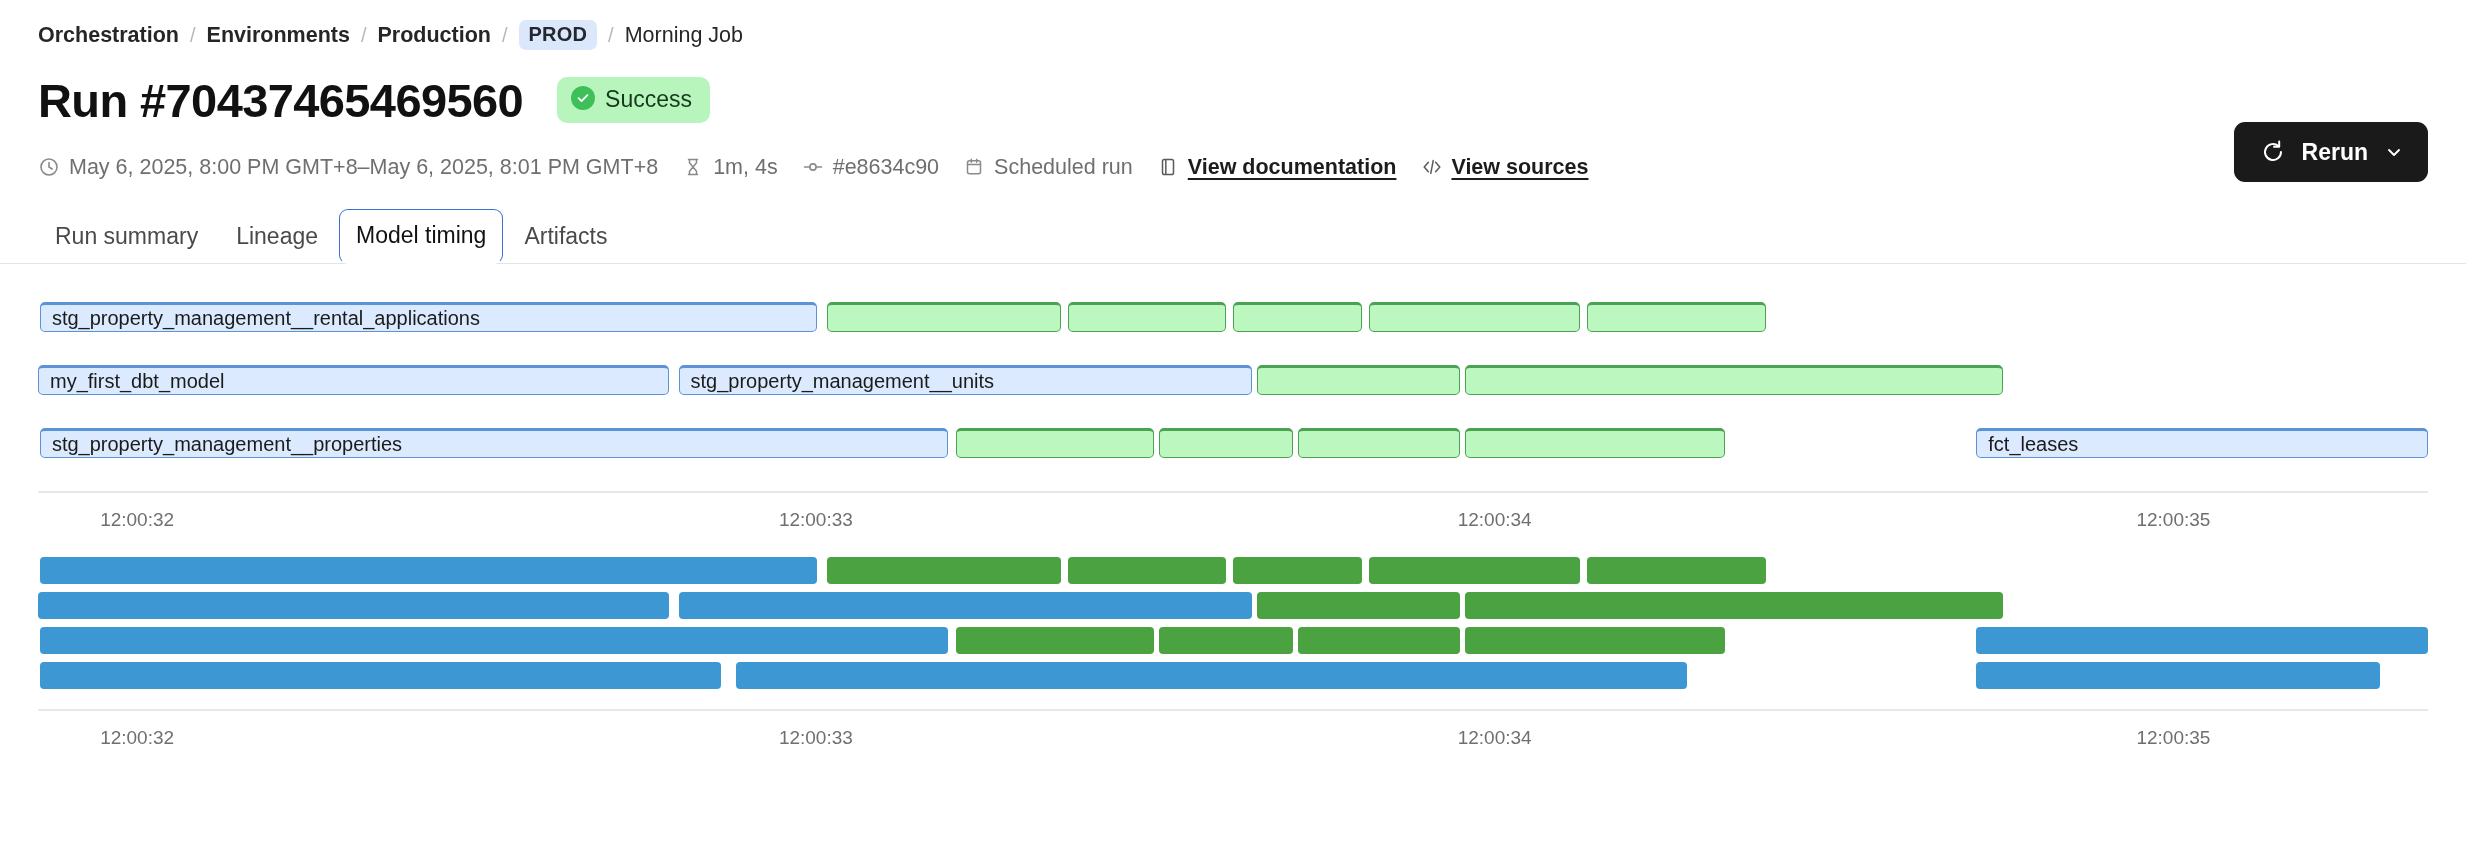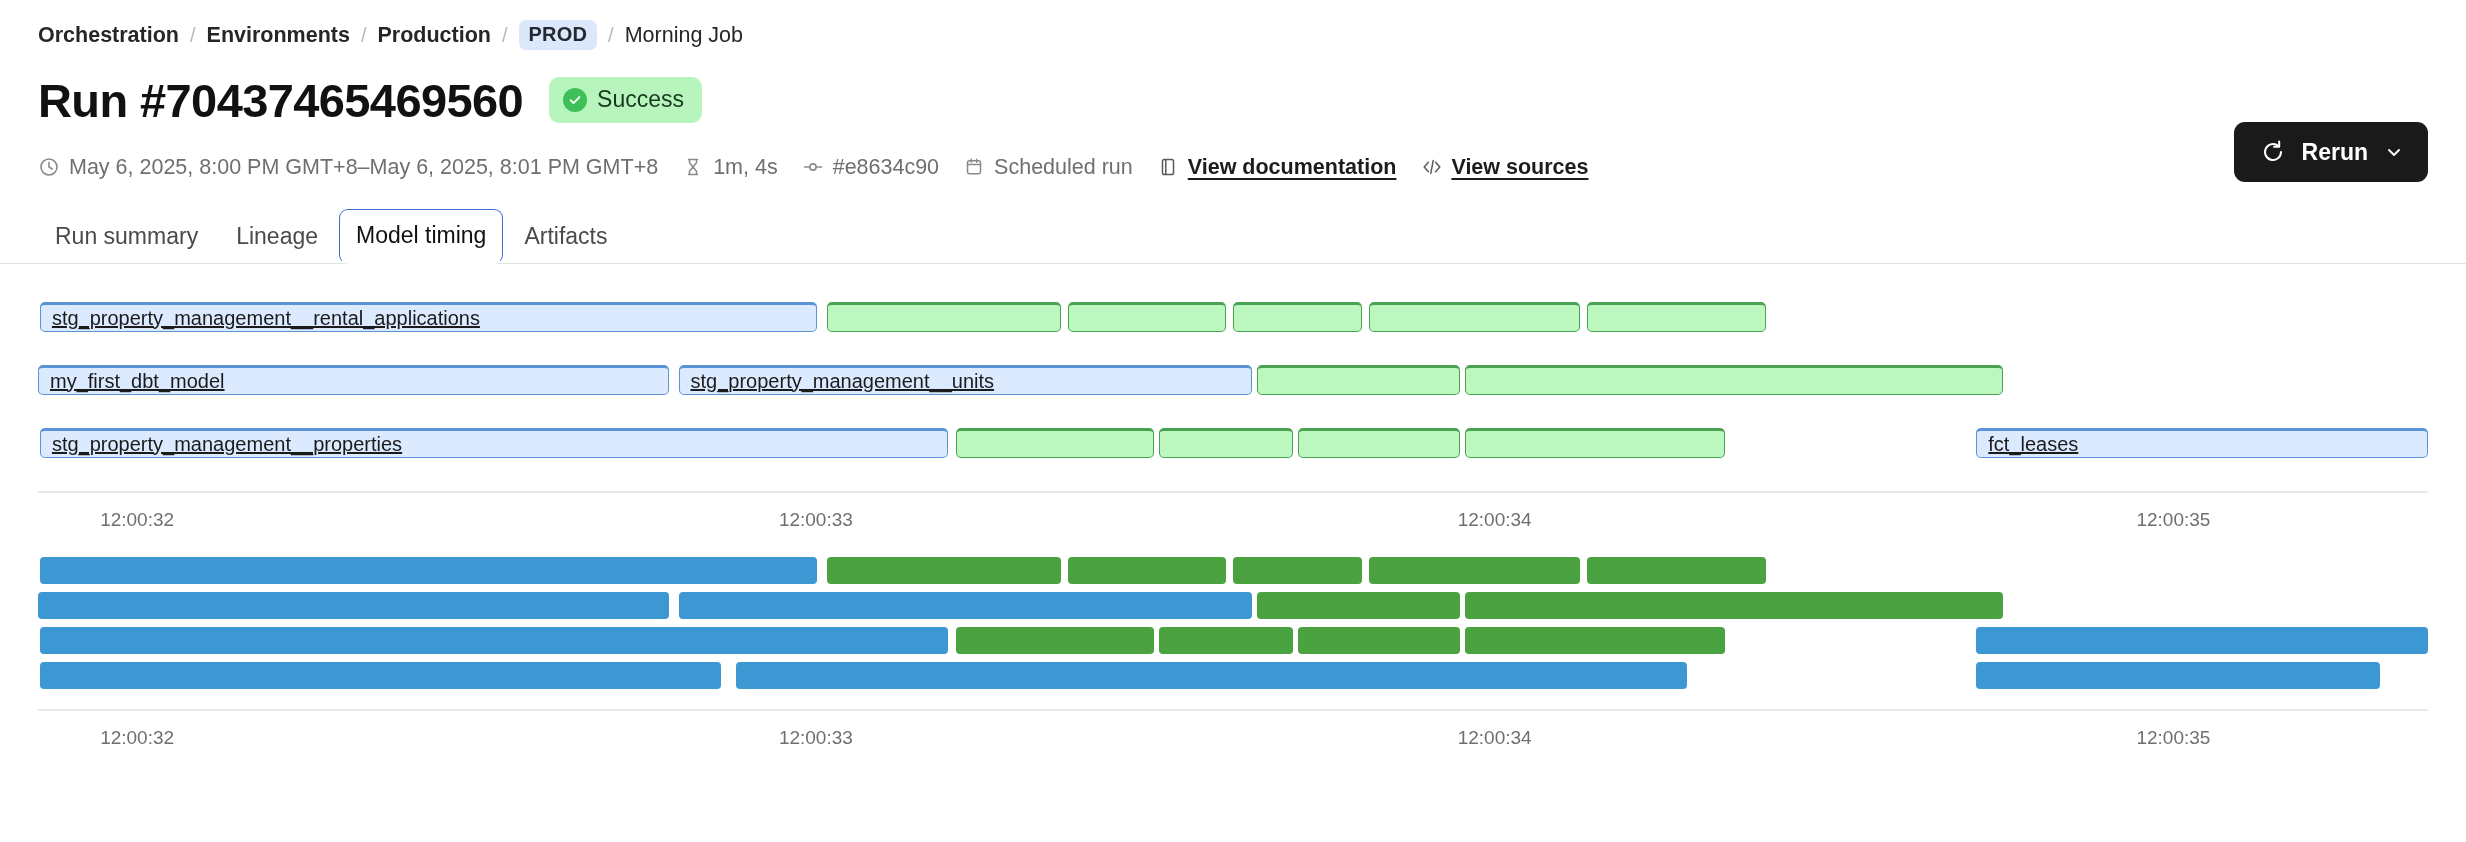--- a/index.html
+++ b/index.html
@@ -22,26 +22,26 @@
   .crumb-link { cursor: pointer; font-weight: bold; }
   .crumb-sep { color: #b9b9b9; font-size: 20px; padding: 0 1px; }
   .crumb-badge {
     background: #dbe7fb; color: #23272f;
     border-radius: 7px; padding: 3px 10px 4px;
     font-size: 20px; font-weight: 600; letter-spacing: .2px;
   }
 
   
   .title-row {
-    display: flex; align-items: center; gap: 26px;
+    display: flex; align-items: center; gap: 34px;
     margin-top: 28px; height: 56px;
   }
   .page-title { font-size: 47px; font-weight: 700; letter-spacing: -.6px; color: #111; white-space: nowrap; }
   .status-pill {
-    display: inline-flex; align-items: center; gap: 10px;
+    display: inline-flex; gap: 10px;
     background: #b7f5bd; color: #16391d;
     border-radius: 10px; padding: 9px 18px 10px 14px;
     font-size: 23px; font-weight: 500;
   }
   .status-pill .tick {
     width: 24px; height: 24px; border-radius: 50%;
     background: #3fbf57; display: inline-flex;
     align-items: center; justify-content: center; flex: none;
   }
   .status-pill .tick svg { display: block; }
@@ -109,21 +109,21 @@
   }
   
   .chart-outline .bar.model {
     background: #dceaff; border: 1.4px solid #5b93d6; border-top-width: 3px;
   }
   .chart-outline .bar.test {
     background: #bdf7c0; border: 1.4px solid #4aa352; border-top-width: 3px;
   }
   .bar-label {
     font-size: 20px; color: #1b1b1b; padding: 0 11px;
-    white-space: nowrap; overflow: hidden; text-overflow: ellipsis; text-decoration: underline;
+    white-space: nowrap; overflow: hidden; text-overflow: ellipsis;
   }
   
   .chart-solid .track { height: 27px; margin-bottom: 8px; }
   .chart-solid .bar { height: 27px; border-radius: 4px; }
   .chart-solid .bar.model { background: #3d97d3; }
   .chart-solid .bar.test  { background: #4aa340; }
 
   .axis { position: relative; margin-top: 20px; height: 44px; }
   .axis-line {
     position: absolute; left: 0; right: 0; top: 0;

